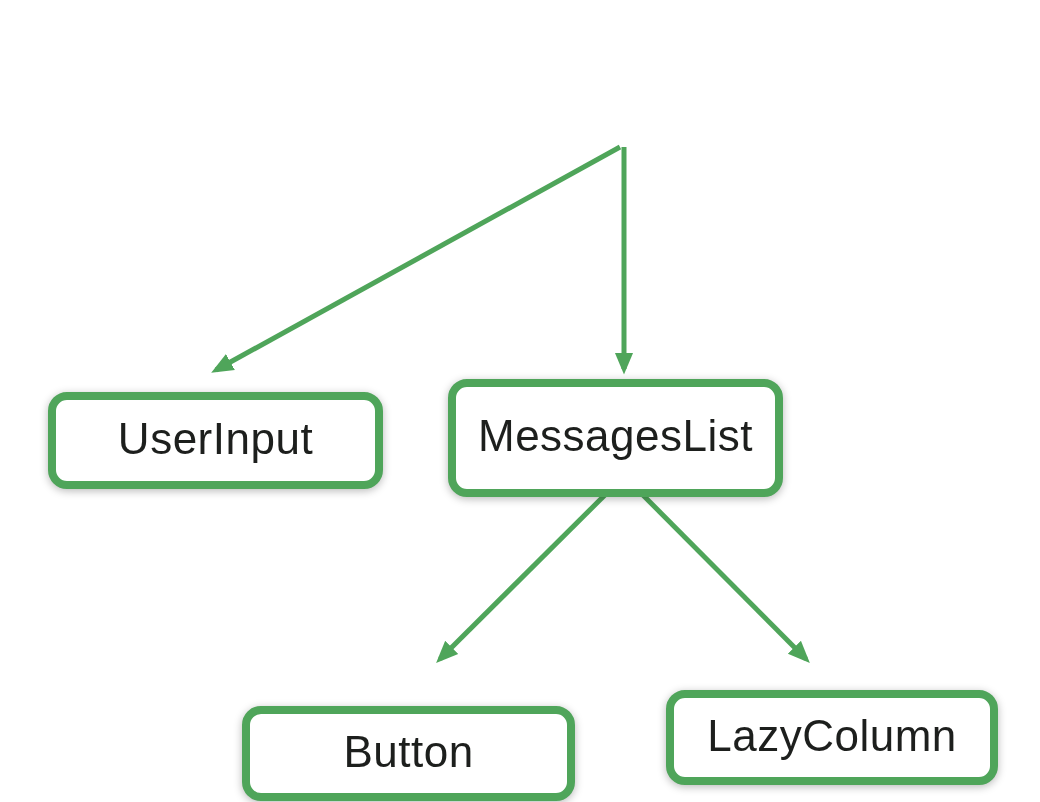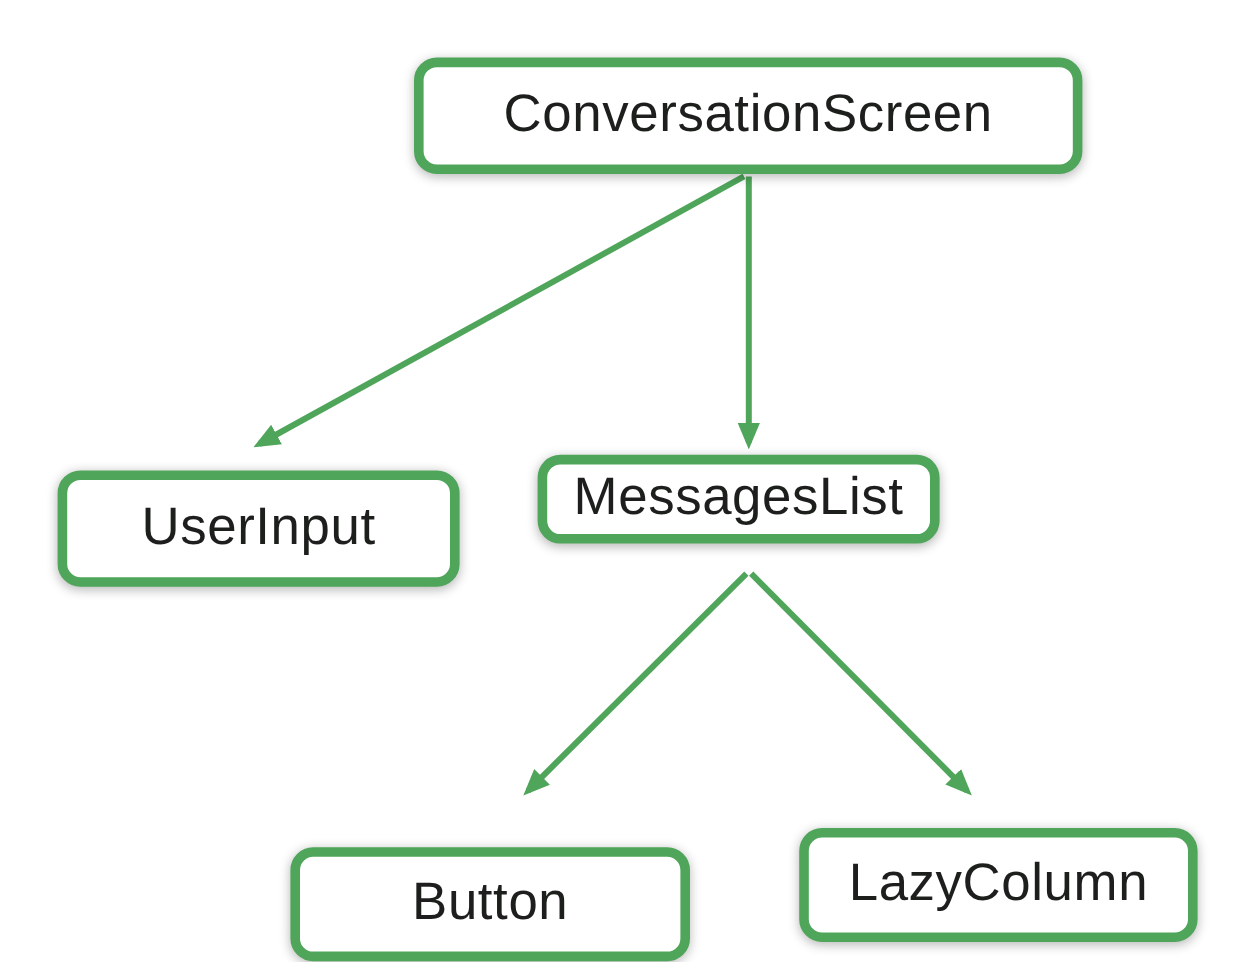--- a/index.html
+++ b/index.html
@@ -45,21 +45,21 @@
     color: var(--label);
     letter-spacing: 0.5px;
     white-space: nowrap;
     line-height: 1;
     padding-bottom: 4px;
   }
 
   
   #node-conversation-screen { left: 345px; top:  48px; width: 557px; height: 97px; }
   #node-user-input          { left:  48px; top: 392px; width: 335px; height: 97px; }
-  #node-messages-list       { left: 448px; top: 379px; width: 335px; height: 74px; align-items: center; }
+  #node-messages-list       { left: 448px; top: 379px; width: 335px; height: 118px; align-items: center; }
   #node-button              { left: 242px; top: 706px; width: 333px; height: 95px; }
   #node-lazy-column         { left: 666px; top: 690px; width: 332px; height: 95px; }
 
   .edge-line {
     stroke: var(--green);
     stroke-width: 5;
     fill: none;
   }
 </style>
 </head>
@@ -72,23 +72,20 @@
       <marker id="arrowhead" viewBox="0 0 10 10" refX="7.5" refY="5" markerWidth="4.4" markerHeight="4.4" orient="auto-start-reverse">
         <polygon points="0,0.8 10,5 0,9.2" fill="#4FA55A"></polygon>
       </marker>
     </defs>
     <line class="edge-line" x1="620" y1="147" x2="216" y2="370" marker-end="url(#arrowhead)"></line>
     <line class="edge-line" x1="624" y1="147" x2="624" y2="369" marker-end="url(#arrowhead)"></line>
     <line class="edge-line" x1="622" y1="478" x2="440" y2="659" marker-end="url(#arrowhead)"></line>
     <line class="edge-line" x1="626" y1="478" x2="806" y2="659" marker-end="url(#arrowhead)"></line>
   </svg>
 
-  <div class="node" id="node-conversation-screen">
-    <span class="node-label">ConversationScreen</span>
-  </div>
 
   <div class="node" id="node-user-input">
     <span class="node-label">UserInput</span>
   </div>
 
   <div class="node" id="node-messages-list">
     <span class="node-label">MessagesList</span>
   </div>
 
   <div class="node" id="node-button">

